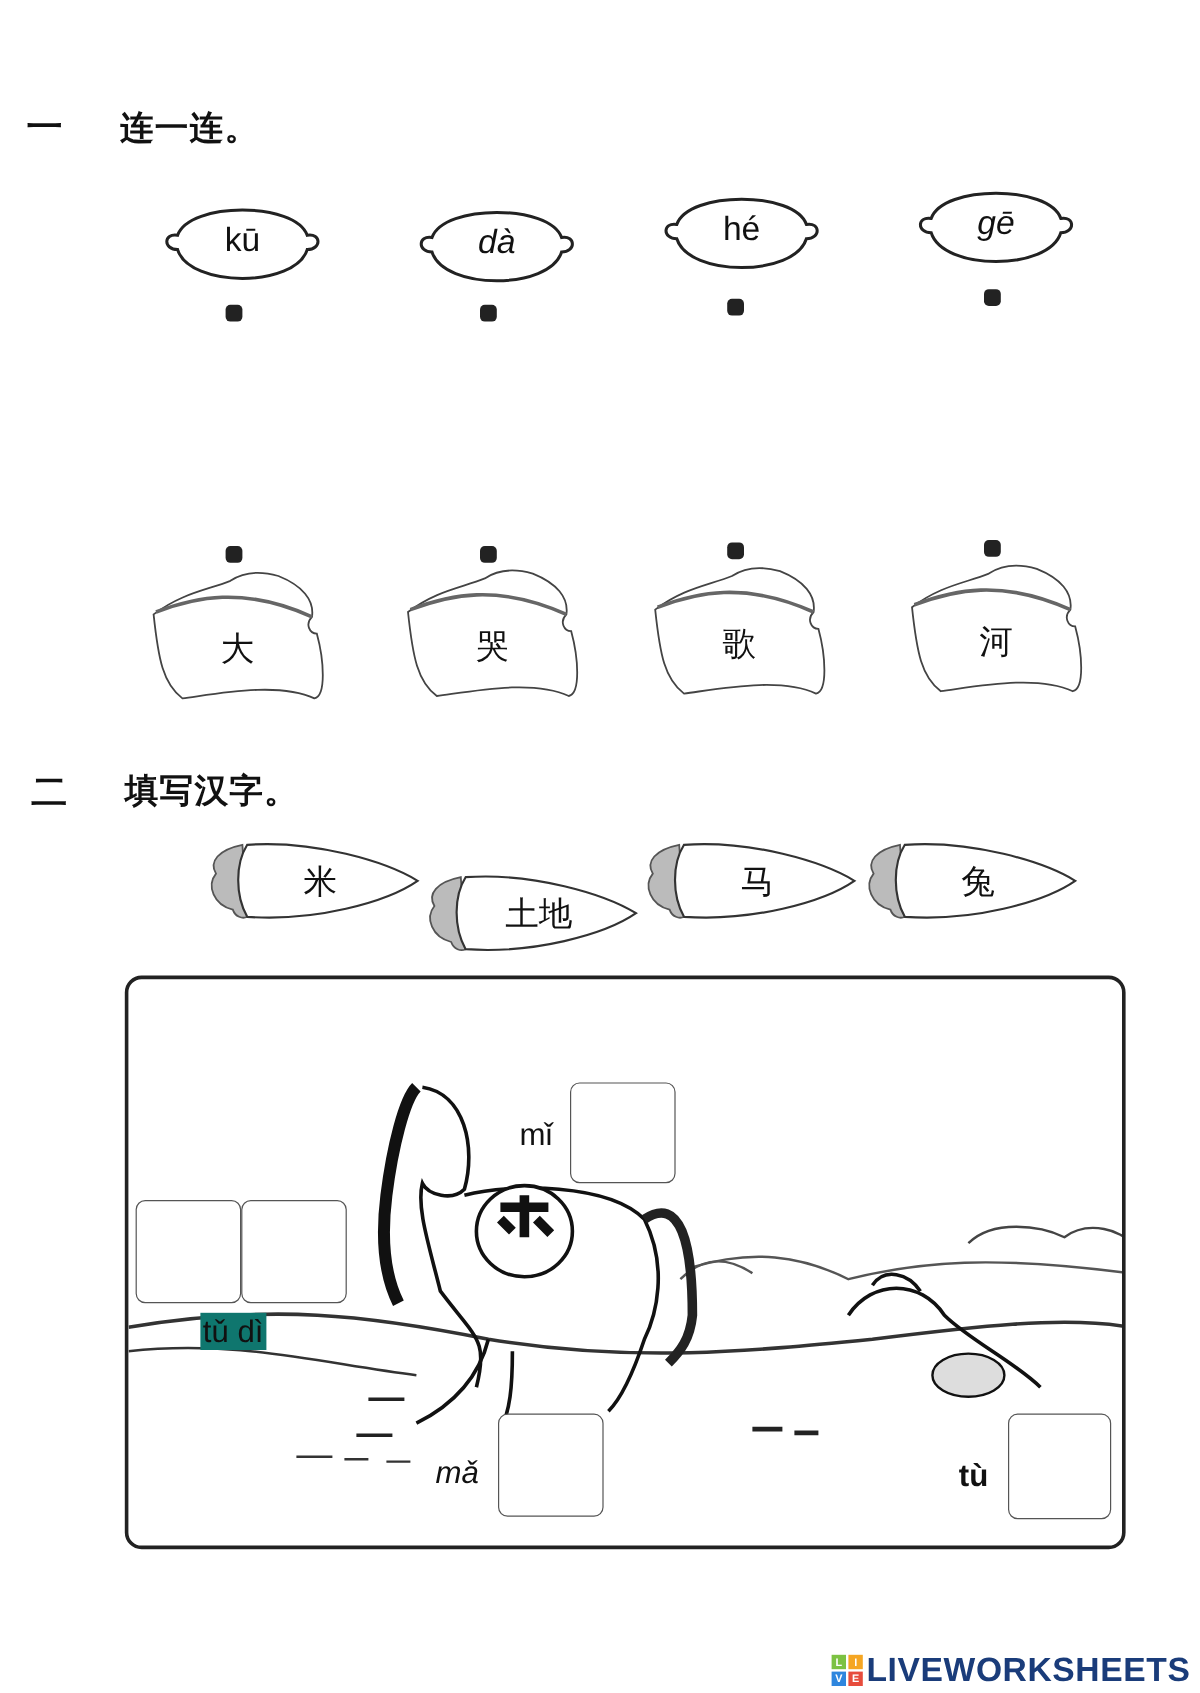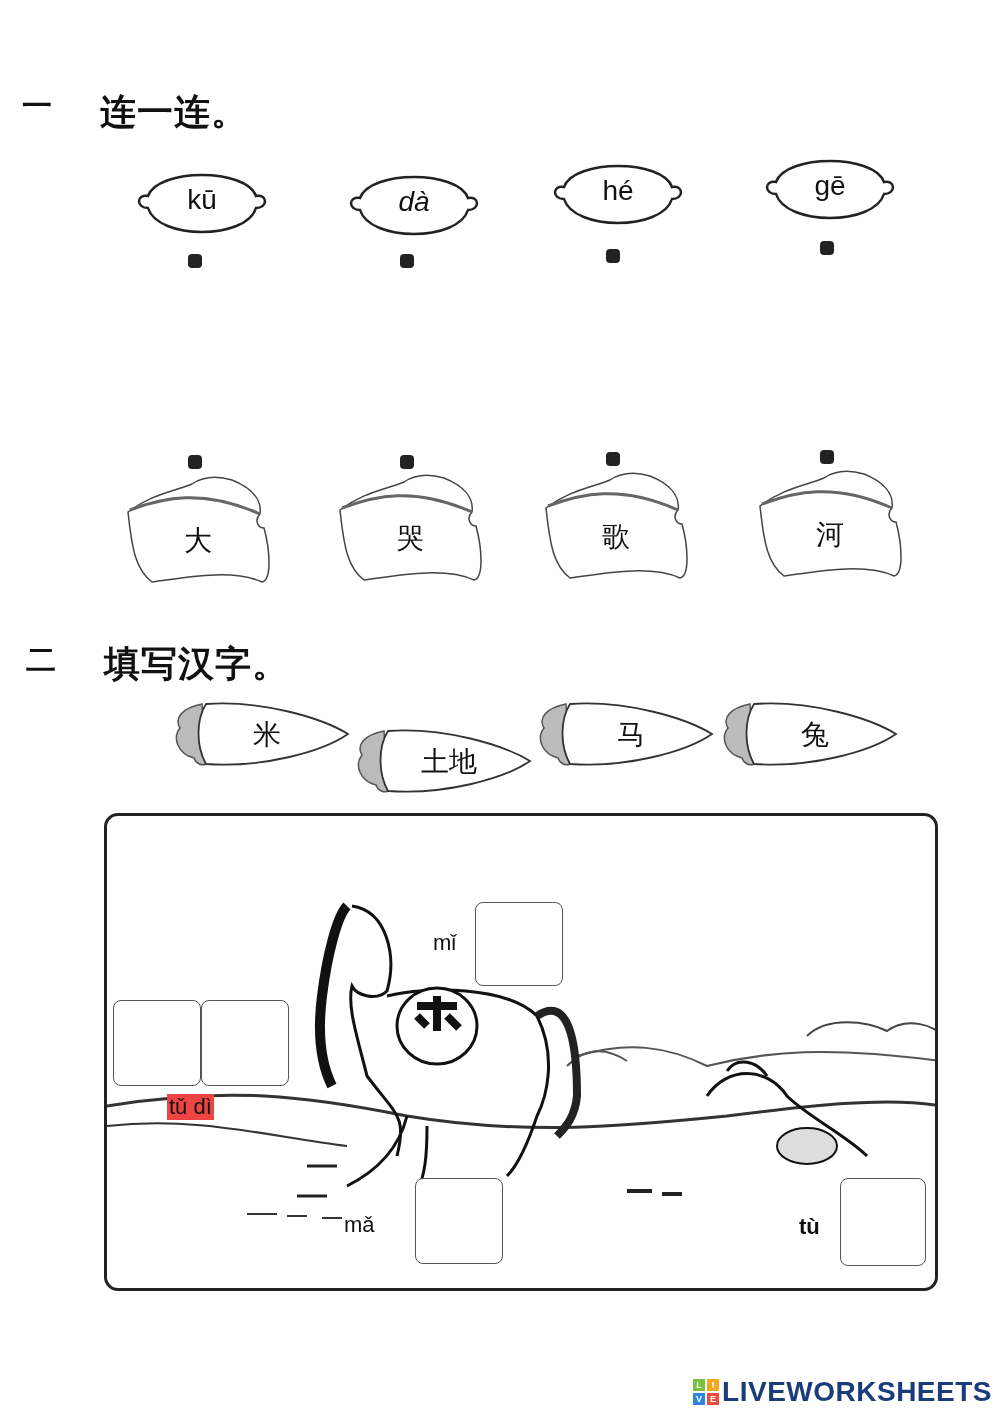--- a/index.html
+++ b/index.html
@@ -1,32 +1,32 @@
 <!DOCTYPE html>
 <html><head>
 <meta charset="utf-8">
 <style>
   html,body{margin:0;padding:0;background:#fff;}
   body{width:1000px;height:1411px;position:relative;overflow:hidden;font-family:"DejaVu Sans",sans-serif;color:#111;}
   .abs{position:absolute;}
   .sec-num{font-size:30px;font-weight:bold;}
-  .sec-title{font-size:36px;font-weight:bold;letter-spacing:1px;}
+  .sec-title{font-size:28px;font-weight:bold;letter-spacing:1px;}
   .lemon{position:absolute;width:140px;height:78px;}
   .lemon svg{position:absolute;left:0;top:0;}
   .lemon span{position:absolute;left:0;right:0;top:22px;text-align:center;font-family:"Liberation Sans",sans-serif;font-size:28px;}
   .dot{position:absolute;width:14px;height:14px;background:#222;border-radius:4px;}
   .bread{position:absolute;width:152px;height:120px;}
   .bread svg{position:absolute;left:0;top:0;}
   .bread span{position:absolute;left:0;right:0;top:52px;text-align:center;font-family:"DejaVu Serif",serif;font-size:28px;}
   .carrot{position:absolute;width:180px;height:72px;}
   .carrot svg{position:absolute;left:0;top:0;}
   .carrot span{position:absolute;left:30px;right:20px;top:18px;text-align:center;font-family:"DejaVu Serif",serif;font-size:28px;}
   .scene{position:absolute;left:104px;top:813px;width:834px;height:478px;border:3px solid #222;border-radius:14px;box-sizing:border-box;overflow:hidden;}
   .box{position:absolute;border:1.5px solid #555;border-radius:8px;background:#fff;}
-  .py{position:absolute;font-family:"Liberation Sans",sans-serif;font-size:22px;}
+  .py{position:absolute;font-family:"Liberation Sans",sans-serif;font-size:26px;}
   .logo{position:absolute;right:8px;top:1376px;display:flex;align-items:center;}
   .logo-grid{display:grid;grid-template-columns:12px 12px;grid-gap:2px;margin-right:3px;}
   .logo-grid b{font-size:9px;color:#fff;text-align:center;line-height:12px;font-family:"Liberation Sans",sans-serif;}
   .logo-text{font-family:"Liberation Sans",sans-serif;font-weight:bold;font-size:28px;color:#1a3c7a;letter-spacing:0.5px;}
 </style>
 </head>
 <body>
 
 <div class="abs sec-num" style="left:22px;top:86px;">一</div>
 <div class="abs sec-title" style="left:100px;top:88px;">连一连。</div>
@@ -48,21 +48,21 @@
 <div class="dot" style="left:400px;top:254px;"></div>
 
 <div class="lemon" style="left:548px;top:153px;">
   <svg width="140" height="78">
       <path d="M16,34 C26,6 114,6 124,34 C136,32 136,46 124,46 C114,78 26,78 16,46 C4,46 4,32 16,34 Z" fill="#fff" stroke="#222" stroke-width="2.5"></path>
     </svg>
   <span>hé</span>
 </div>
 <div class="dot" style="left:606px;top:249px;"></div>
 
-<div class="lemon" style="left:760px;top:148px;">
+<div class="lemon" style="left:760px;top:148px;font-style:italic;">
   <svg width="140" height="78">
       <path d="M16,34 C26,6 114,6 124,34 C136,32 136,46 124,46 C114,78 26,78 16,46 C4,46 4,32 16,34 Z" fill="#fff" stroke="#222" stroke-width="2.5"></path>
     </svg>
   <span>gē</span>
 </div>
 <div class="dot" style="left:820px;top:241px;"></div>
 
 <div class="dot" style="left:188px;top:455px;"></div>
 <div class="bread" style="left:122px;top:470px;">
   <svg width="152" height="120">
@@ -153,23 +153,23 @@
     <path d="M140,398 L170,398 M180,400 L200,400 M215,402 L235,402" stroke="#333" stroke-width="2"></path>
     <path d="M520,375 L545,375 M555,378 L575,378" stroke="#222" stroke-width="4"></path>
     <path d="M200,350 L230,350 M190,380 L220,380" stroke="#222" stroke-width="3"></path>
   </svg>
 
   <div class="py" style="left:326px;top:114px;">mǐ</div>
   <div class="box" style="left:368px;top:86px;width:86px;height:82px;"></div>
 
   <div class="box" style="left:6px;top:184px;width:86px;height:84px;"></div>
   <div class="box" style="left:94px;top:184px;width:86px;height:84px;"></div>
-  <div class="py" style="left:60px;top:278px;background:#ef4444;padding:0 2px;">tǔ dì</div>
+  <div class="py" style="left:60px;top:278px;background:#0f766e;padding:0 2px;">tǔ dì</div>
 
-  <div class="py" style="left:237px;top:396px;">mǎ</div>
+  <div class="py" style="left:256px;top:396px;font-style:italic;">mǎ</div>
   <div class="box" style="left:308px;top:362px;width:86px;height:84px;"></div>
 
   <div class="py" style="left:692px;top:398px;font-weight:bold;">tù</div>
   <div class="box" style="left:733px;top:362px;width:84px;height:86px;"></div>
 </div>
 
 <div class="logo">
   <div class="logo-grid">
     <b style="background:#7cc242;">L</b>
     <b style="background:#f5a623;">I</b>

